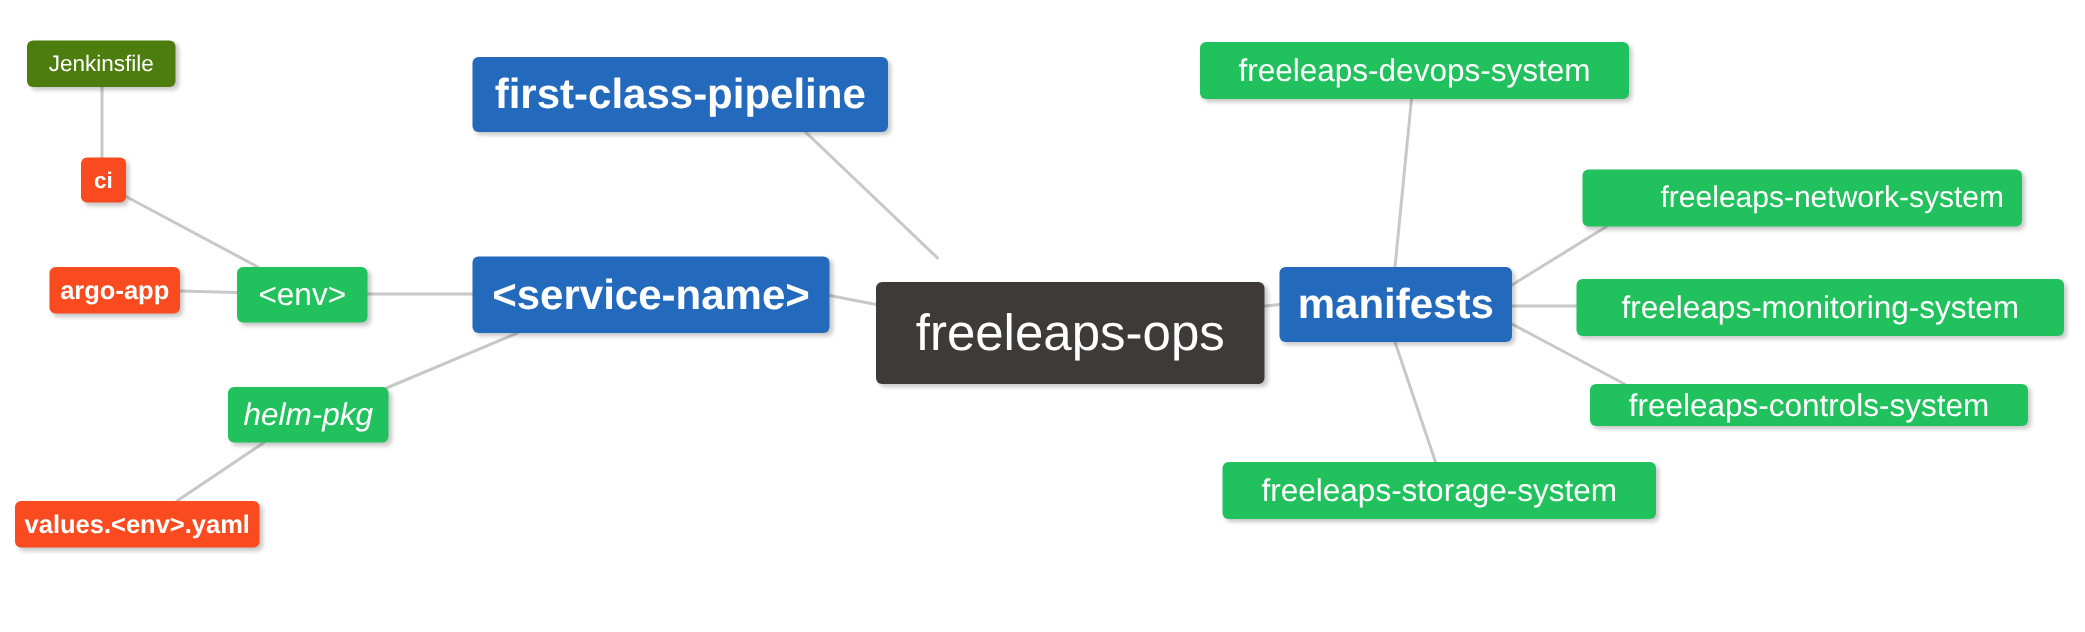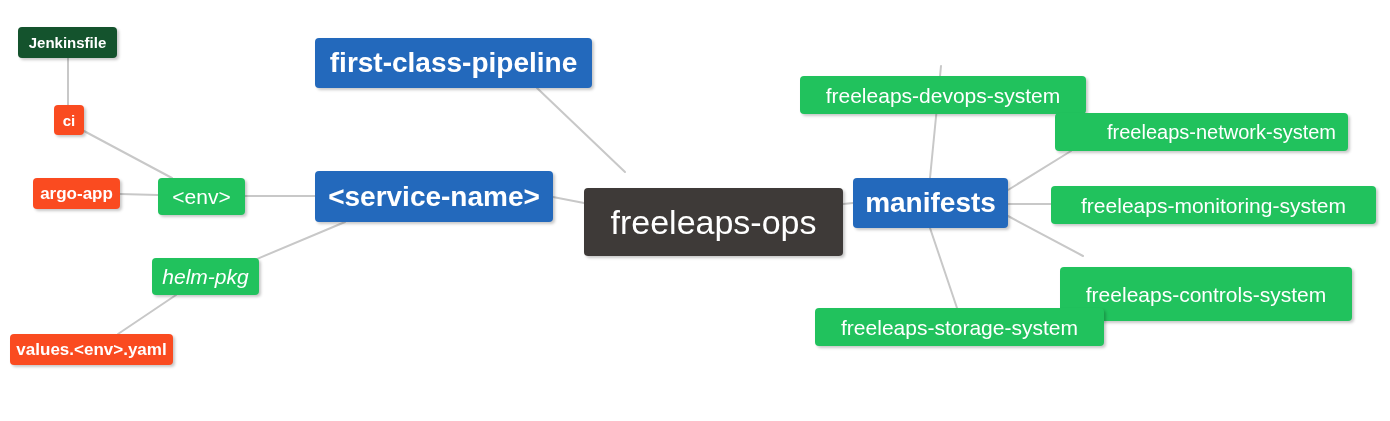--- a/index.html
+++ b/index.html
@@ -48,22 +48,21 @@
     font-weight: bold;
   }
   .node-green {
     background: #21c25d;
   }
   .node-red {
     background: #fa4b20;
     font-weight: bold;
   }
   .node-orange {
-    background: #14532d;
-    font-weight: bold;
+    background: #4d7c0f;
   }
 </style>
 </head>
 <body>
 
 <div id="canvas">
   <svg id="edge-layer" width="1390" height="421">
       <line x1="553" y1="197" x2="584" y2="203" stroke="#c8c8c8" stroke-width="2" stroke-linecap="round"></line>
       <line x1="537" y1="88" x2="625" y2="172" stroke="#c8c8c8" stroke-width="2" stroke-linecap="round"></line>
       <line x1="843" y1="204" x2="853" y2="203" stroke="#c8c8c8" stroke-width="2" stroke-linecap="round"></line>
@@ -83,19 +82,19 @@
       <div class="node node-root" style="left: 584px; top: 172px; width: 259px; height: 68px; font-size: 34px;">freeleaps-ops</div>
       <div class="node node-blue" style="left: 315px; top: 171px; width: 238px; height: 51px; font-size: 28px;">&lt;service-name&gt;</div>
       <div class="node node-blue" style="left: 315px; top: 38px; width: 277px; height: 50px; font-size: 28px;">first-class-pipeline</div>
       <div class="node node-blue" style="left: 853px; top: 178px; width: 155px; height: 50px; font-size: 28px;">manifests</div>
       <div class="node node-green" style="left: 158px; top: 178px; width: 87px; height: 37px; font-size: 21px;">&lt;env&gt;</div>
       <div class="node node-green" style="left: 152px; top: 258px; width: 107px; height: 37px; font-size: 21px; font-style: italic;">helm-pkg</div>
       <div class="node node-red" style="left: 54px; top: 105px; width: 30px; height: 30px; font-size: 15px;">ci</div>
       <div class="node node-red" style="left: 33px; top: 178px; width: 87px; height: 31px; font-size: 17px;">argo-app</div>
       <div class="node node-orange" style="left: 18px; top: 27px; width: 99px; height: 31px; font-size: 15px;">Jenkinsfile</div>
       <div class="node node-red" style="left: 10px; top: 334px; width: 163px; height: 31px; font-size: 17px;">values.&lt;env&gt;.yaml</div>
-      <div class="node node-green" style="left: 800px; top: 28px; width: 286px; height: 38px; font-size: 21px; margin-top: 48px;">freeleaps-devops-system</div>
+      <div class="node node-green" style="left: 800px; top: 28px; width: 286px; height: 38px; font-size: 21px;">freeleaps-devops-system</div>
       <div class="node node-green" style="left: 1055px; top: 113px; width: 293px; height: 38px; font-size: 20px; padding-left: 40px;">freeleaps-network-system</div>
       <div class="node node-green" style="left: 1051px; top: 186px; width: 325px; height: 38px; font-size: 21px;">freeleaps-monitoring-system</div>
-      <div class="node node-green" style="left: 1060px; top: 267px; width: 292px; height: 54px; font-size: 21px;">freeleaps-controls-system</div>
+      <div class="node node-green" style="left: 1060px; top: 256px; width: 292px; height: 28px; font-size: 21px;">freeleaps-controls-system</div>
       <div class="node node-green" style="left: 815px; top: 308px; width: 289px; height: 38px; font-size: 21px;">freeleaps-storage-system</div>
     </div>
 </div>
 
 </body></html>

